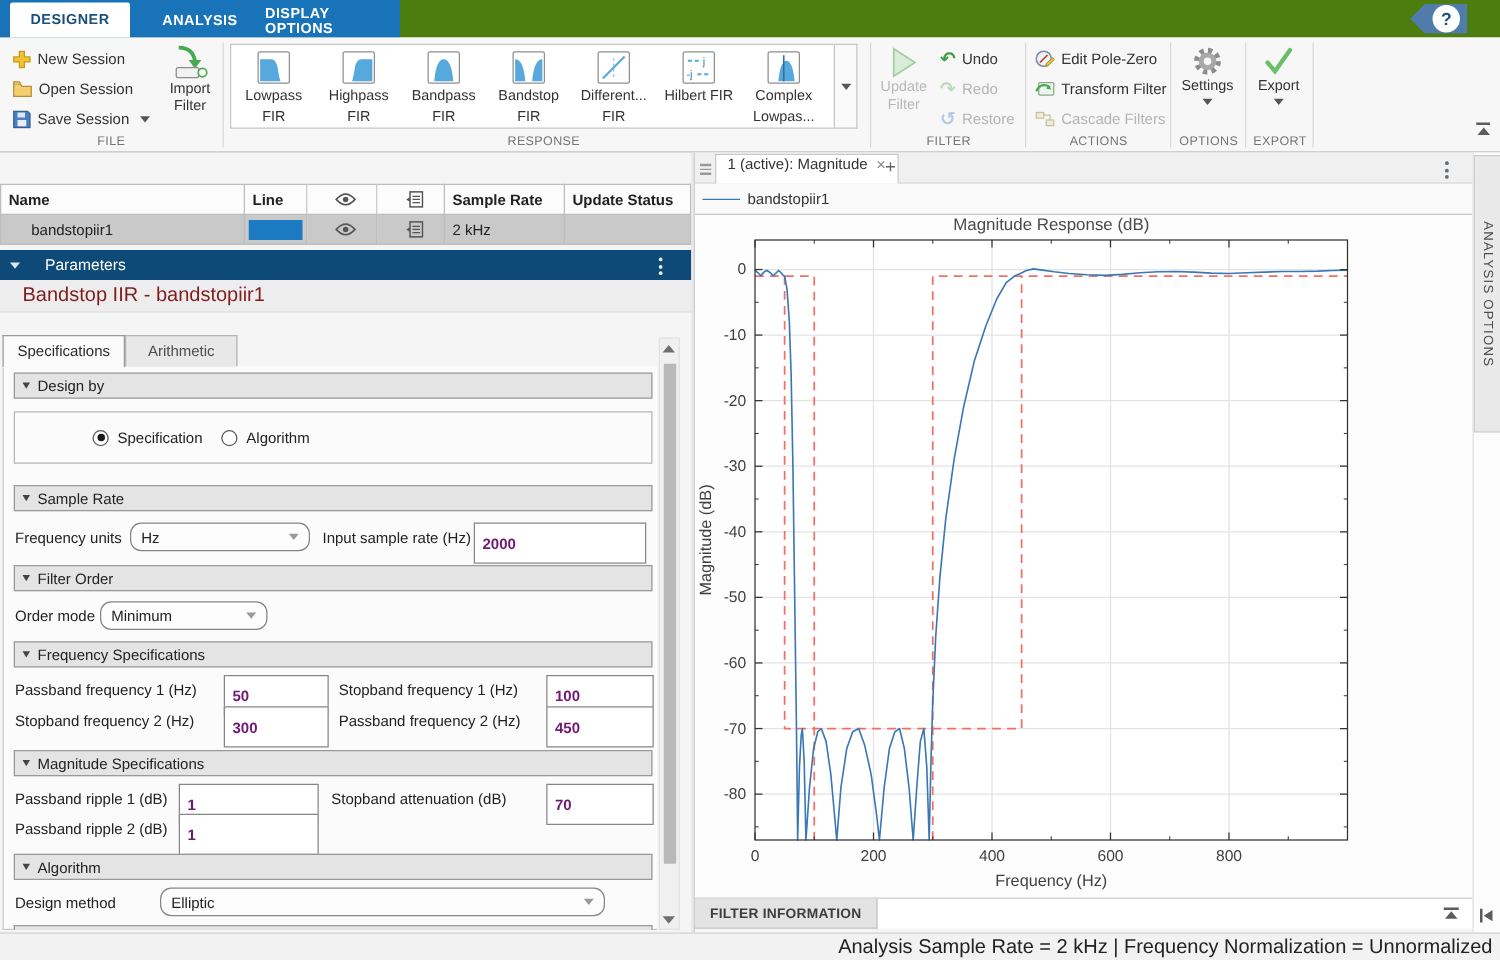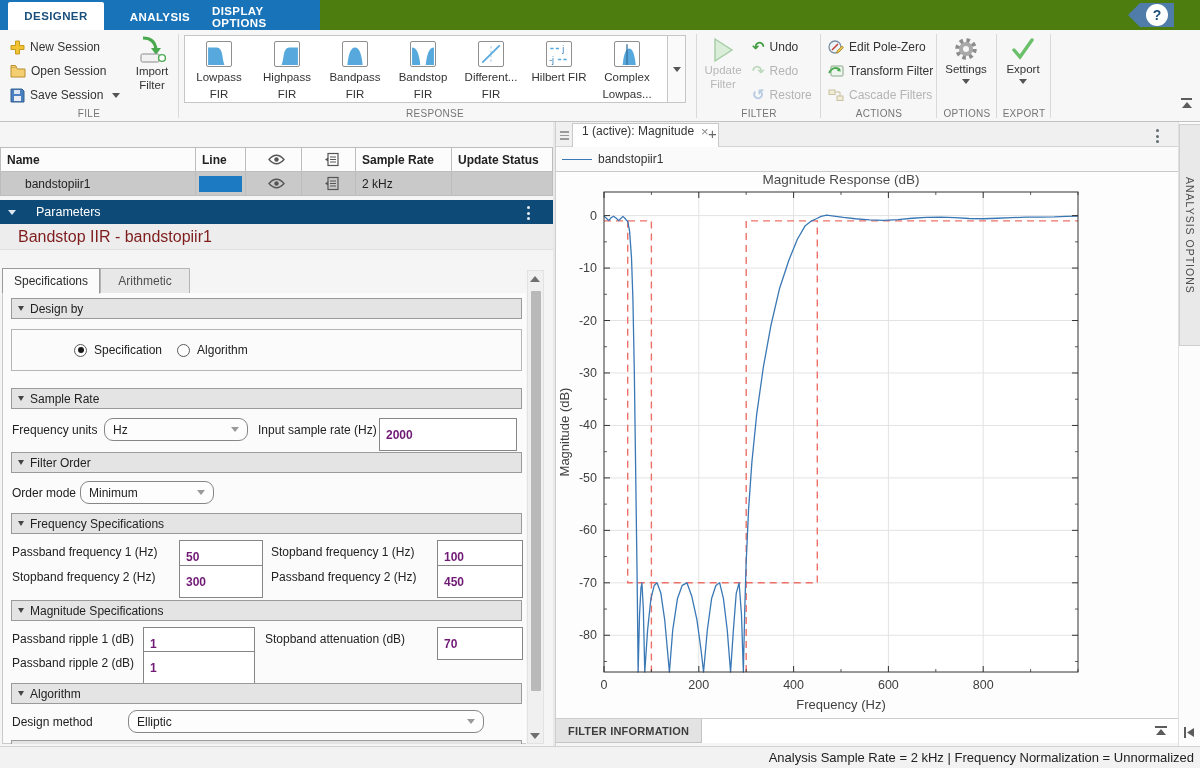--- a/index.html
+++ b/index.html
@@ -92,21 +92,21 @@
              display:flex; align-items:center; padding:0 12px; font-size:11px; font-weight:bold; color:#3d3d3d; letter-spacing:.2px; }
 
   
   .rstrip { left:1178px; top:122px; width:22px; height:624px; background:#fcfcfc; border-left:1px solid #e0e0e0; }
   .rtab { left:0px; top:2px; width:22px; height:222px; background:#e9e9e9; border:1px solid #cfcfcf;
           display:flex; align-items:center; justify-content:center; }
   .rtab span { writing-mode:vertical-rl; font-size:10.5px; color:#4c4c4c; letter-spacing:1px; }
 
   
   .statusbar { left:0; top:746px; width:1200px; height:22px; background:#f2f2f2; border-top:1px solid #d2d2d2;
-               display:flex; align-items:center; justify-content:flex-end; padding-right:6px; font-size:13px; color:#222; }
+               display:flex; align-items:center; justify-content:flex-end; padding-right:6px; font-size:16px; color:#222; }
 
   .collapse-ic { display:flex; flex-direction:column; align-items:center; }
   .collapse-ic .bar { width:11px; height:2px; background:#5c5c5c; margin-bottom:1.5px; }
   .collapse-ic .tri { width:0; height:0; border-left:5.5px solid transparent; border-right:5.5px solid transparent; border-bottom:6px solid #5c5c5c; }
   svg text { font-family:"Liberation Sans", sans-serif; }
 </style>
 </head>
 <body>
 
 <div id="app">

